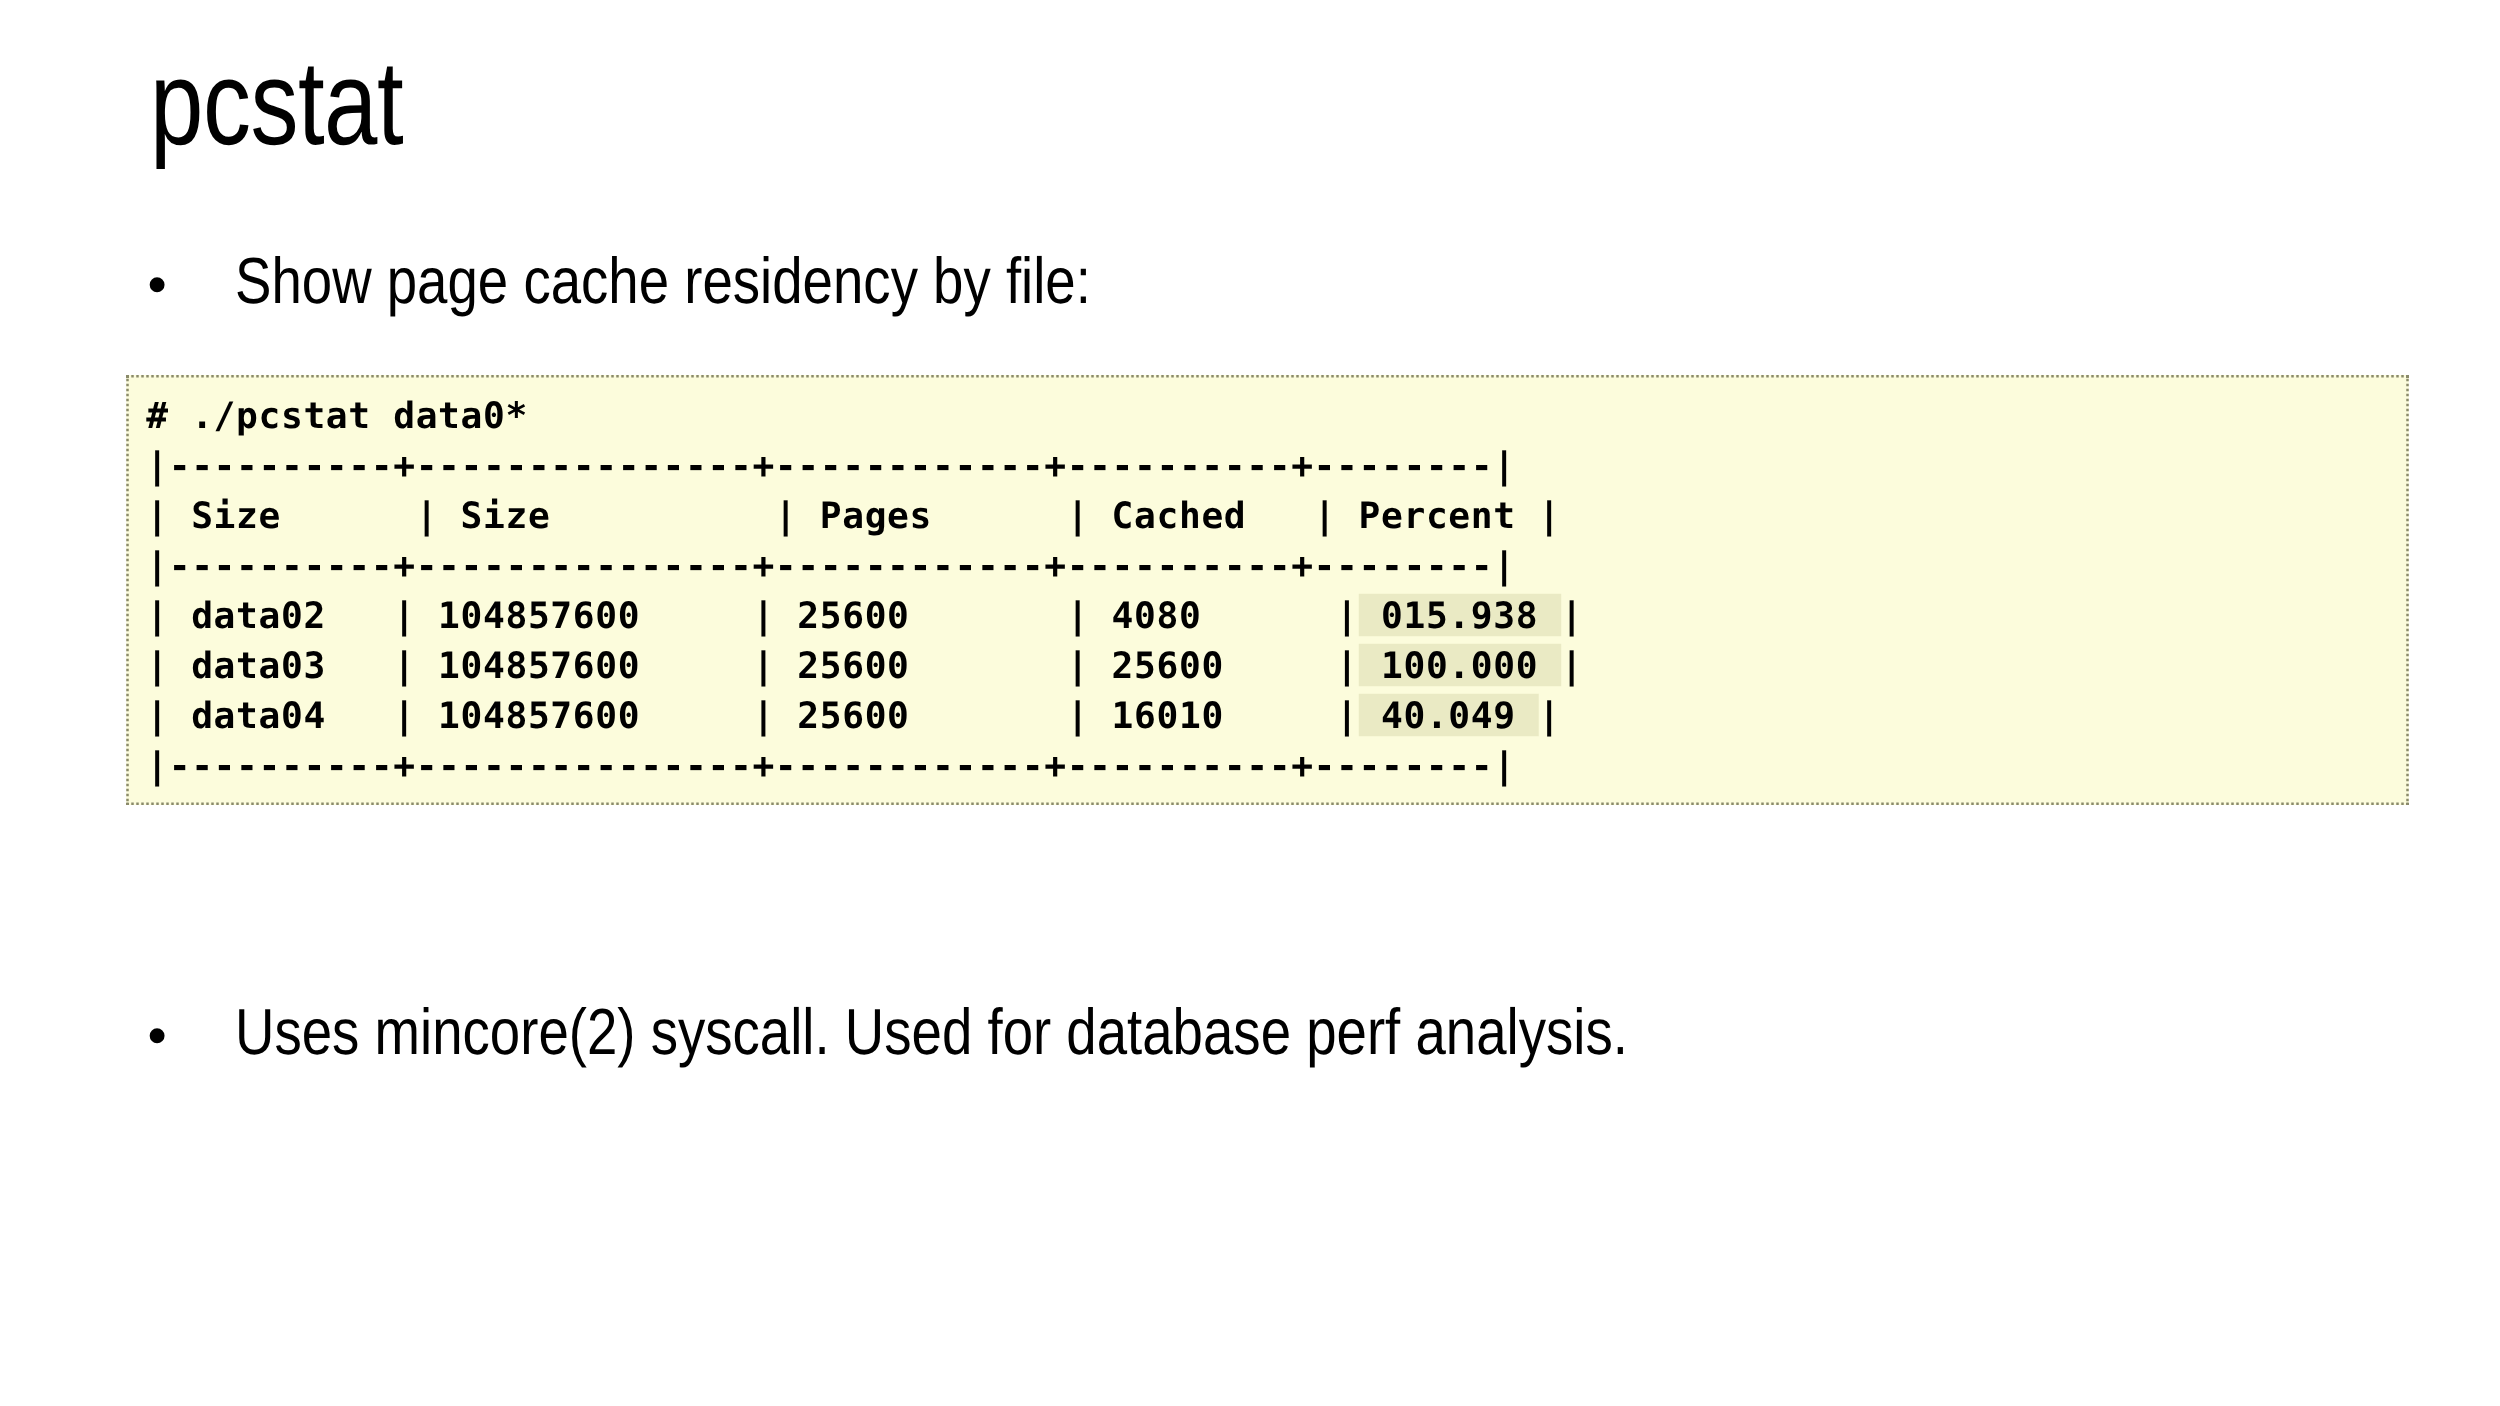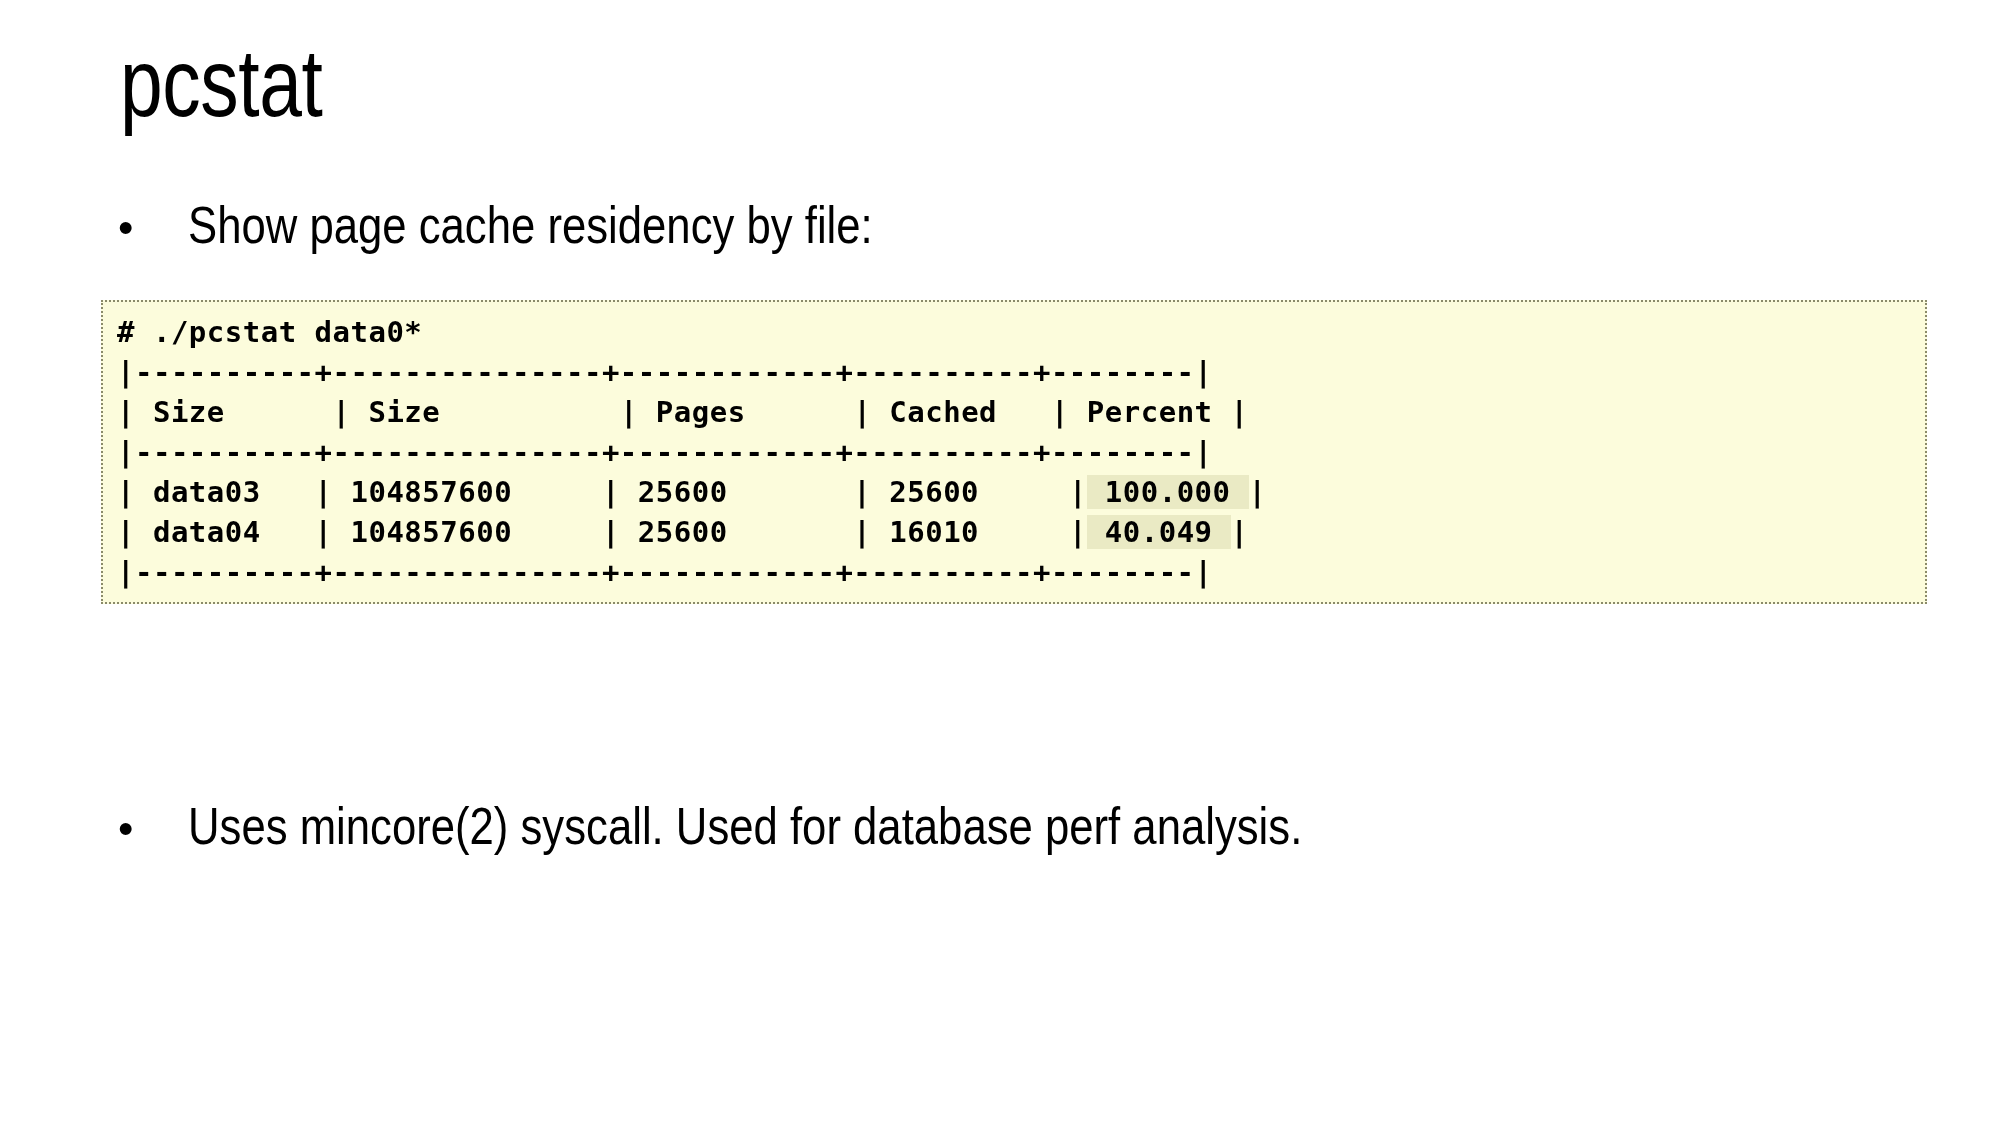--- a/index.html
+++ b/index.html
@@ -106,20 +106,21 @@
 
     <div class="code-line cmd-line"># ./pcstat data0*</div>
 
     <div class="code-line">|----------+---------------+------------+----------+--------|</div>
 
     <div class="code-line"><span>| </span><span>Size      </span><span>| </span><span>Size          </span><span>| </span><span>Pages      </span><span>| </span><span>Cached   </span><span>| </span><span>Percent </span><span>|</span></div>
 
     <div class="code-line">|----------+---------------+------------+----------+--------|</div>
 
     <div id="rows-container">
+        <div class="code-line"><span>| </span><span>data02   </span><span>| </span><span>104857600     </span><span>| </span><span>25600       </span><span>| </span><span>4080      </span><span>|</span><span class="hl"> 015.938 </span><span>|</span></div>
         <div class="code-line"><span>| </span><span>data03   </span><span>| </span><span>104857600     </span><span>| </span><span>25600       </span><span>| </span><span>25600     </span><span>|</span><span class="hl"> 100.000 </span><span>|</span></div>
         <div class="code-line"><span>| </span><span>data04   </span><span>| </span><span>104857600     </span><span>| </span><span>25600       </span><span>| </span><span>16010     </span><span>|</span><span class="hl"> 40.049 </span><span>|</span></div>
       </div>
 
     <div class="code-line">|----------+---------------+------------+----------+--------|</div>
 
   </div>
 
   <div class="bullet bullet-2">
     <span class="dot">•</span>

